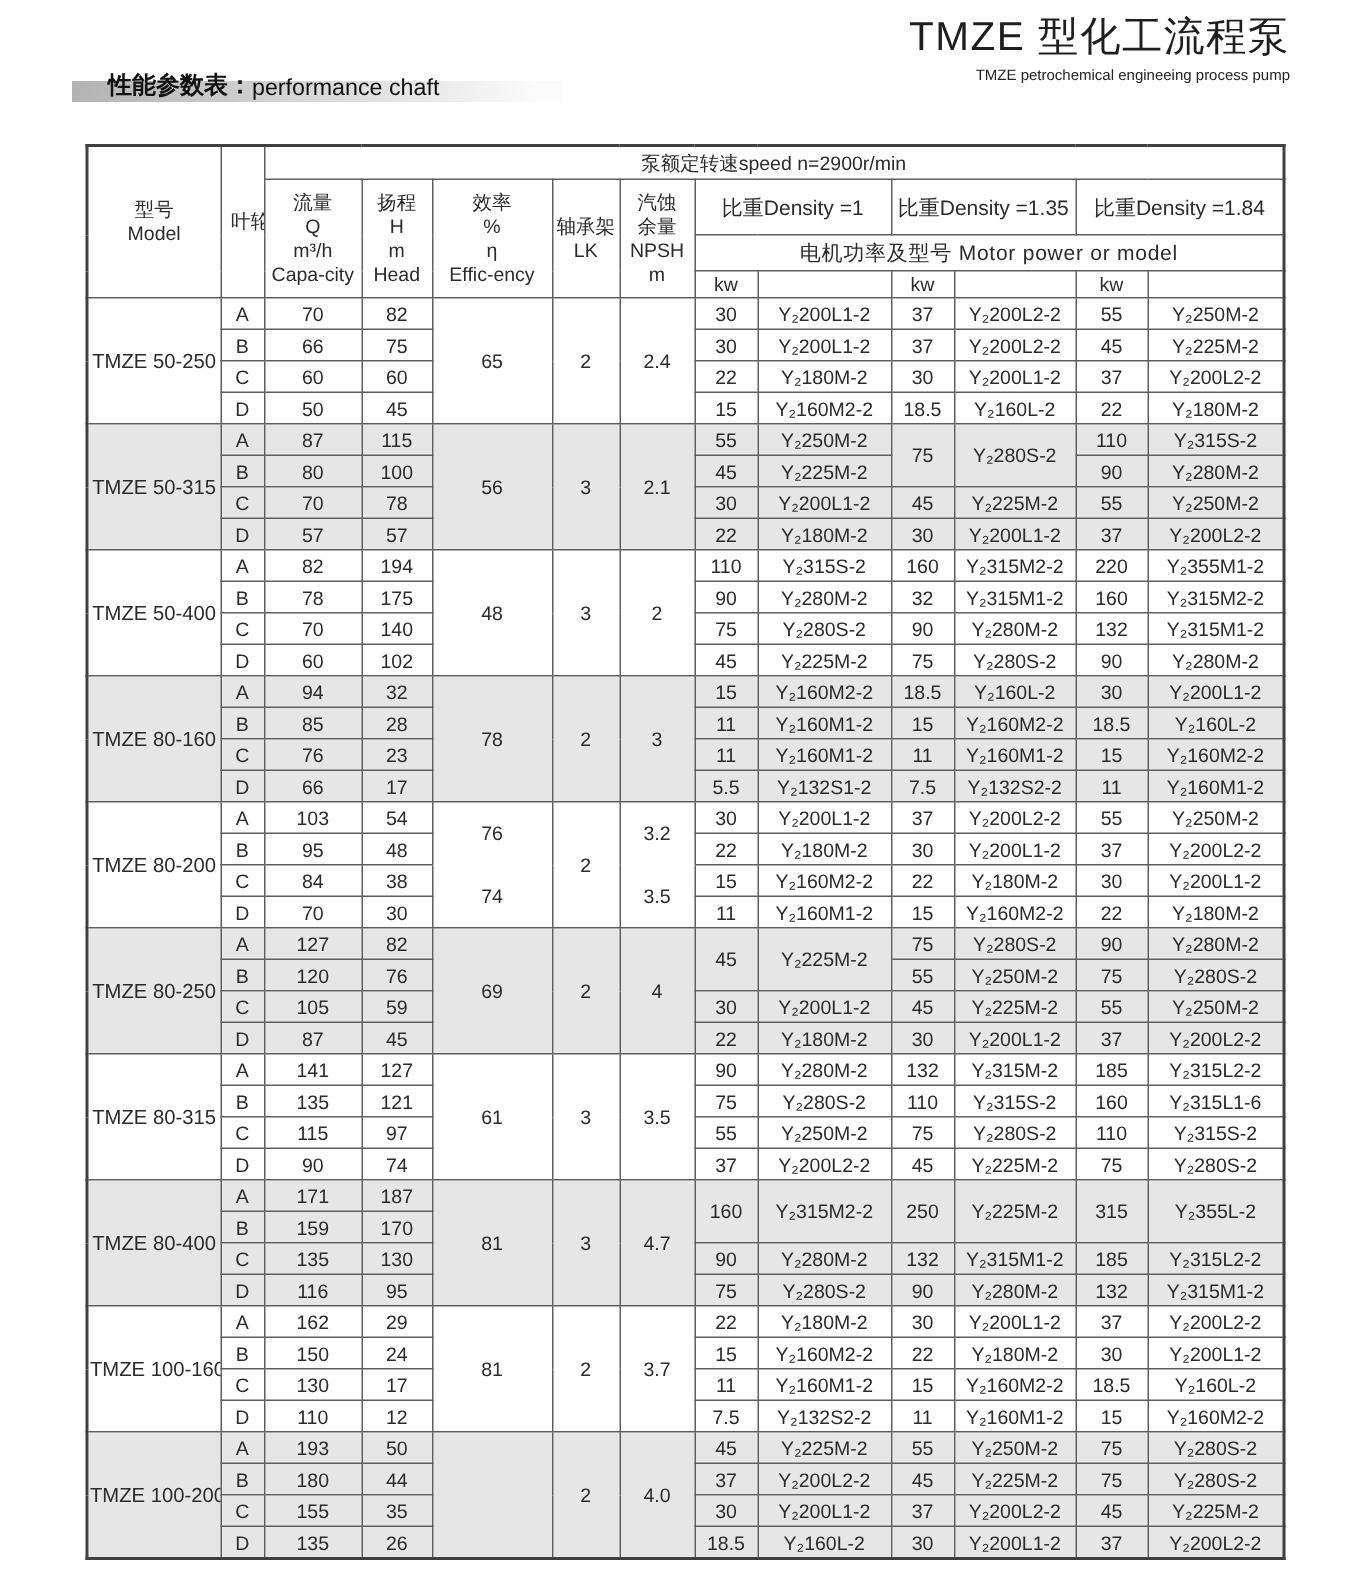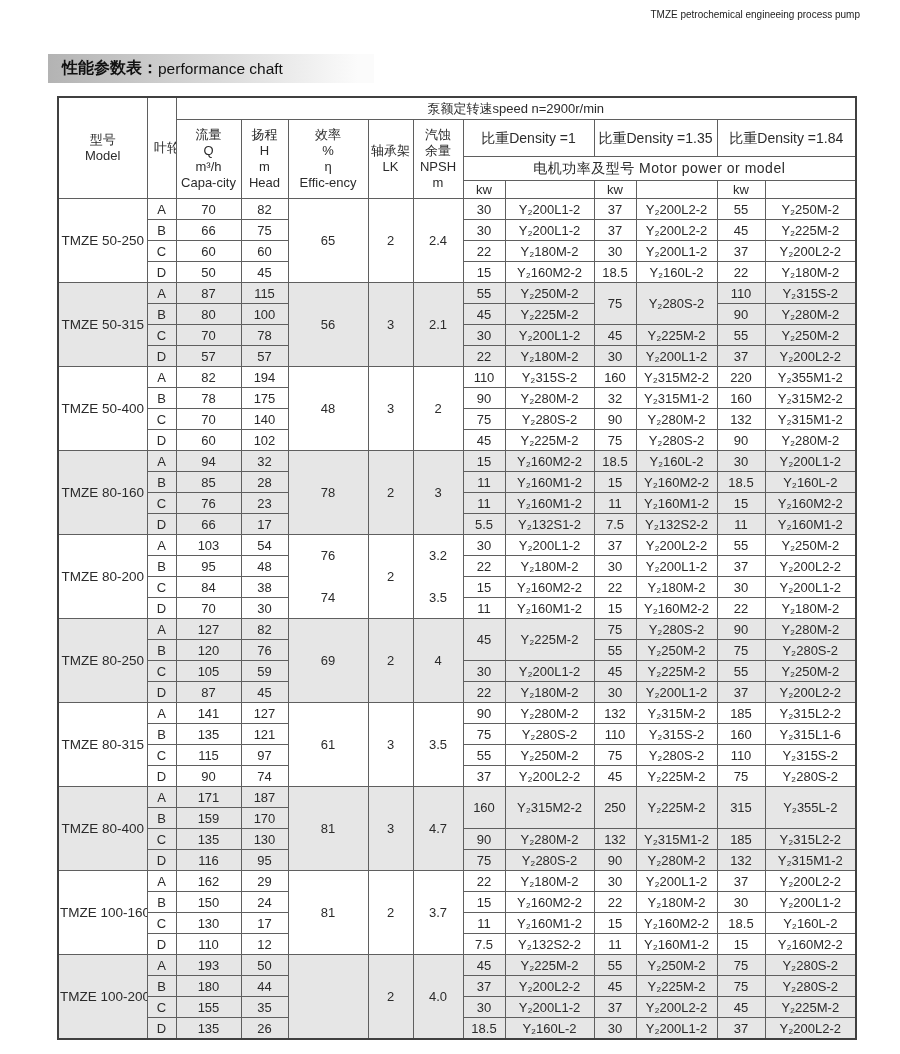--- a/index.html
+++ b/index.html
@@ -4,23 +4,23 @@
 <style>
   html,body{margin:0;padding:0;}
   body{
     width:900px;height:1054px;position:relative;background:#fff;
     font-family:"Liberation Sans",sans-serif;color:#2b2b2b;
   }
   .titles{position:absolute;top:6px;right:40px;text-align:right;}
   .title-cn{font-size:27px;letter-spacing:1px;color:#1e1e1e;}
   .title-en{font-size:10px;margin-top:3px;color:#222;}
   .section-band{
-    position:absolute;top:54px;left:48px;width:326px;height:29px;
+    position:absolute;top:54px;left:48px;width:326px;height:14px;
     background:linear-gradient(to right,#b3b3b3,#dcdcdc 55%,#fbfbfb 95%);
-    display:flex;align-items:center;padding-left:14px;box-sizing:border-box;
+    display:flex;align-items:flex-end;padding-left:24px;box-sizing:border-box;
   }
   .section-cn{font-weight:bold;font-size:16px;color:#111;}
   .section-en{font-size:15.5px;margin-left:0;color:#111;}
   table{
     position:absolute;top:96px;left:57px;width:798px;
     border-collapse:collapse;table-layout:fixed;
     border:2px solid #404040;
   }
   th,td{
     border:1px solid #5f5f5f;text-align:center;vertical-align:middle;
@@ -37,20 +37,21 @@
   tbody td.model{font-size:13.5px;text-align:center;}
   tbody td.mdl{font-size:13px;}
   tr.shade td{background:#e6e6e6;}
   td.nb{border-bottom:none;}
   td.nt{border-top:none;}
 </style>
 </head>
 <body>
 
 <div class="titles">
+  <div class="title-cn">TMZE 型化工流程泵</div>
   <div class="title-en">TMZE petrochemical engineeing process pump</div>
 </div>
 
 <div class="section-band">
   <span class="section-cn">性能参数表：</span>
   <span class="section-en">performance chaft</span>
 </div>
 
 <table>
   <colgroup>

